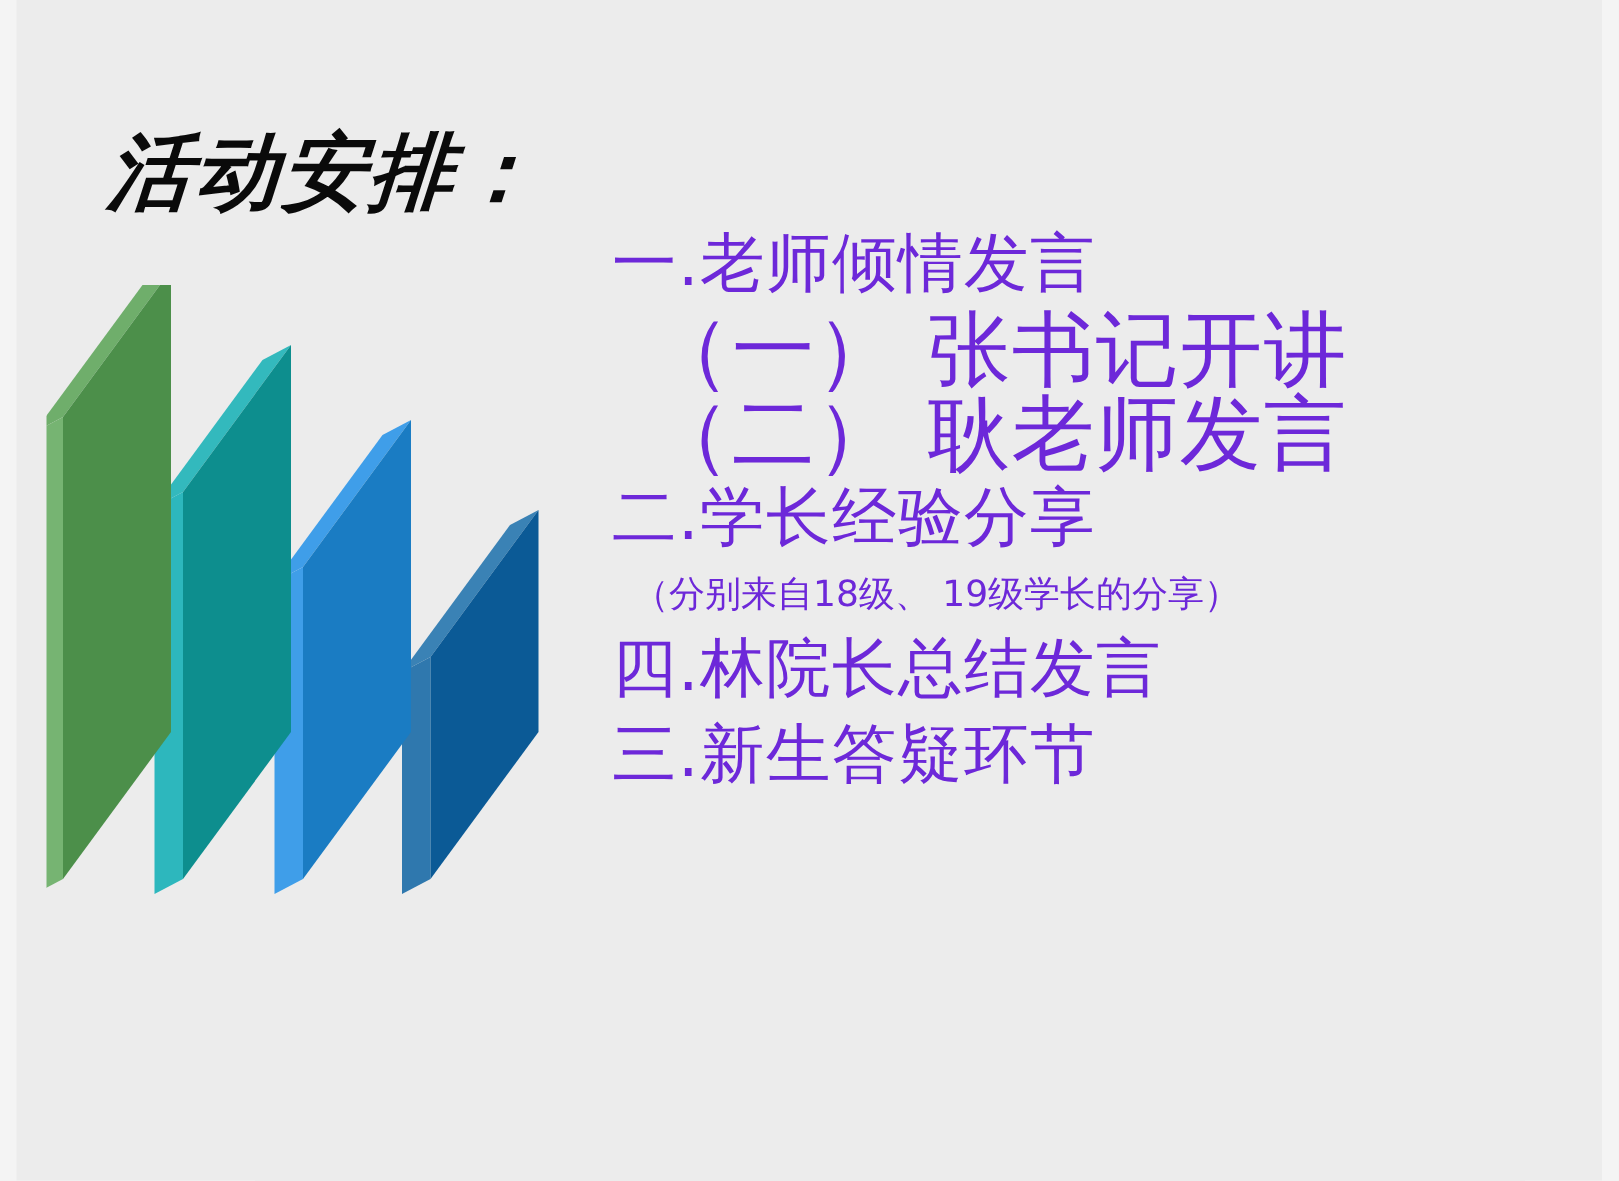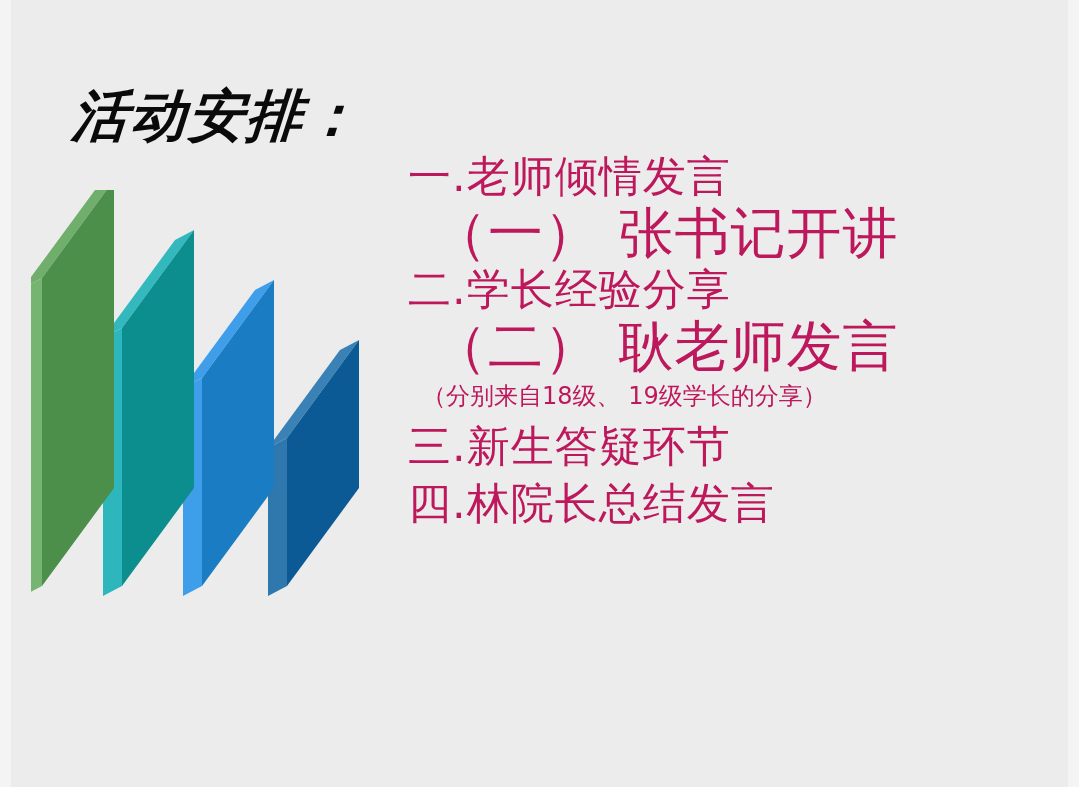--- a/index.html
+++ b/index.html
@@ -49,21 +49,21 @@
   }
 
   
   .agenda {
     position: absolute;
     left: 397px;
     top: 148px;
     width: 650px;
   }
   .agenda-line {
-    color: #be185d;
+    color: #6d28d9;
     white-space: nowrap;
     font-family: "DejaVu Sans", "Liberation Sans", sans-serif;
     font-weight: 400;
   }
   .agenda-line.level-main {
     font-size: 43px;
     line-height: 57px;
     letter-spacing: 1px;
     padding-left: 0px;
   }
@@ -127,21 +127,21 @@
           <polygon points="-8,98 11,88 83,-10 64,0" fill="#6fae6b"></polygon>
           <polygon points="-8,98 -8,406 11,396 11,88" fill="#76b472"></polygon>
           <polygon points="11,88 83,-10 83,298 11,396" fill="#4c8f4a"></polygon>
         </g>
       </svg>
     </div>
 
     <div class="agenda">
       <div class="agenda-line level-main">一.老师倾情发言</div>
       <div class="agenda-line level-sub">（一） 张书记开讲</div>
+      <div class="agenda-line level-sub">（二） 耿老师发言</div>
       <div class="agenda-line level-main">二.学长经验分享</div>
-      <div class="agenda-line level-sub">（二） 耿老师发言</div>
       <div class="agenda-line level-note">（分别来自18级、 19级学长的分享）</div>
+      <div class="agenda-line level-main">四.林院长总结发言</div>
       <div class="agenda-line level-main">三.新生答疑环节</div>
-      <div class="agenda-line level-main">四.林院长总结发言</div>
     </div>
 
   </div>
 </div>
 
 </body></html>

